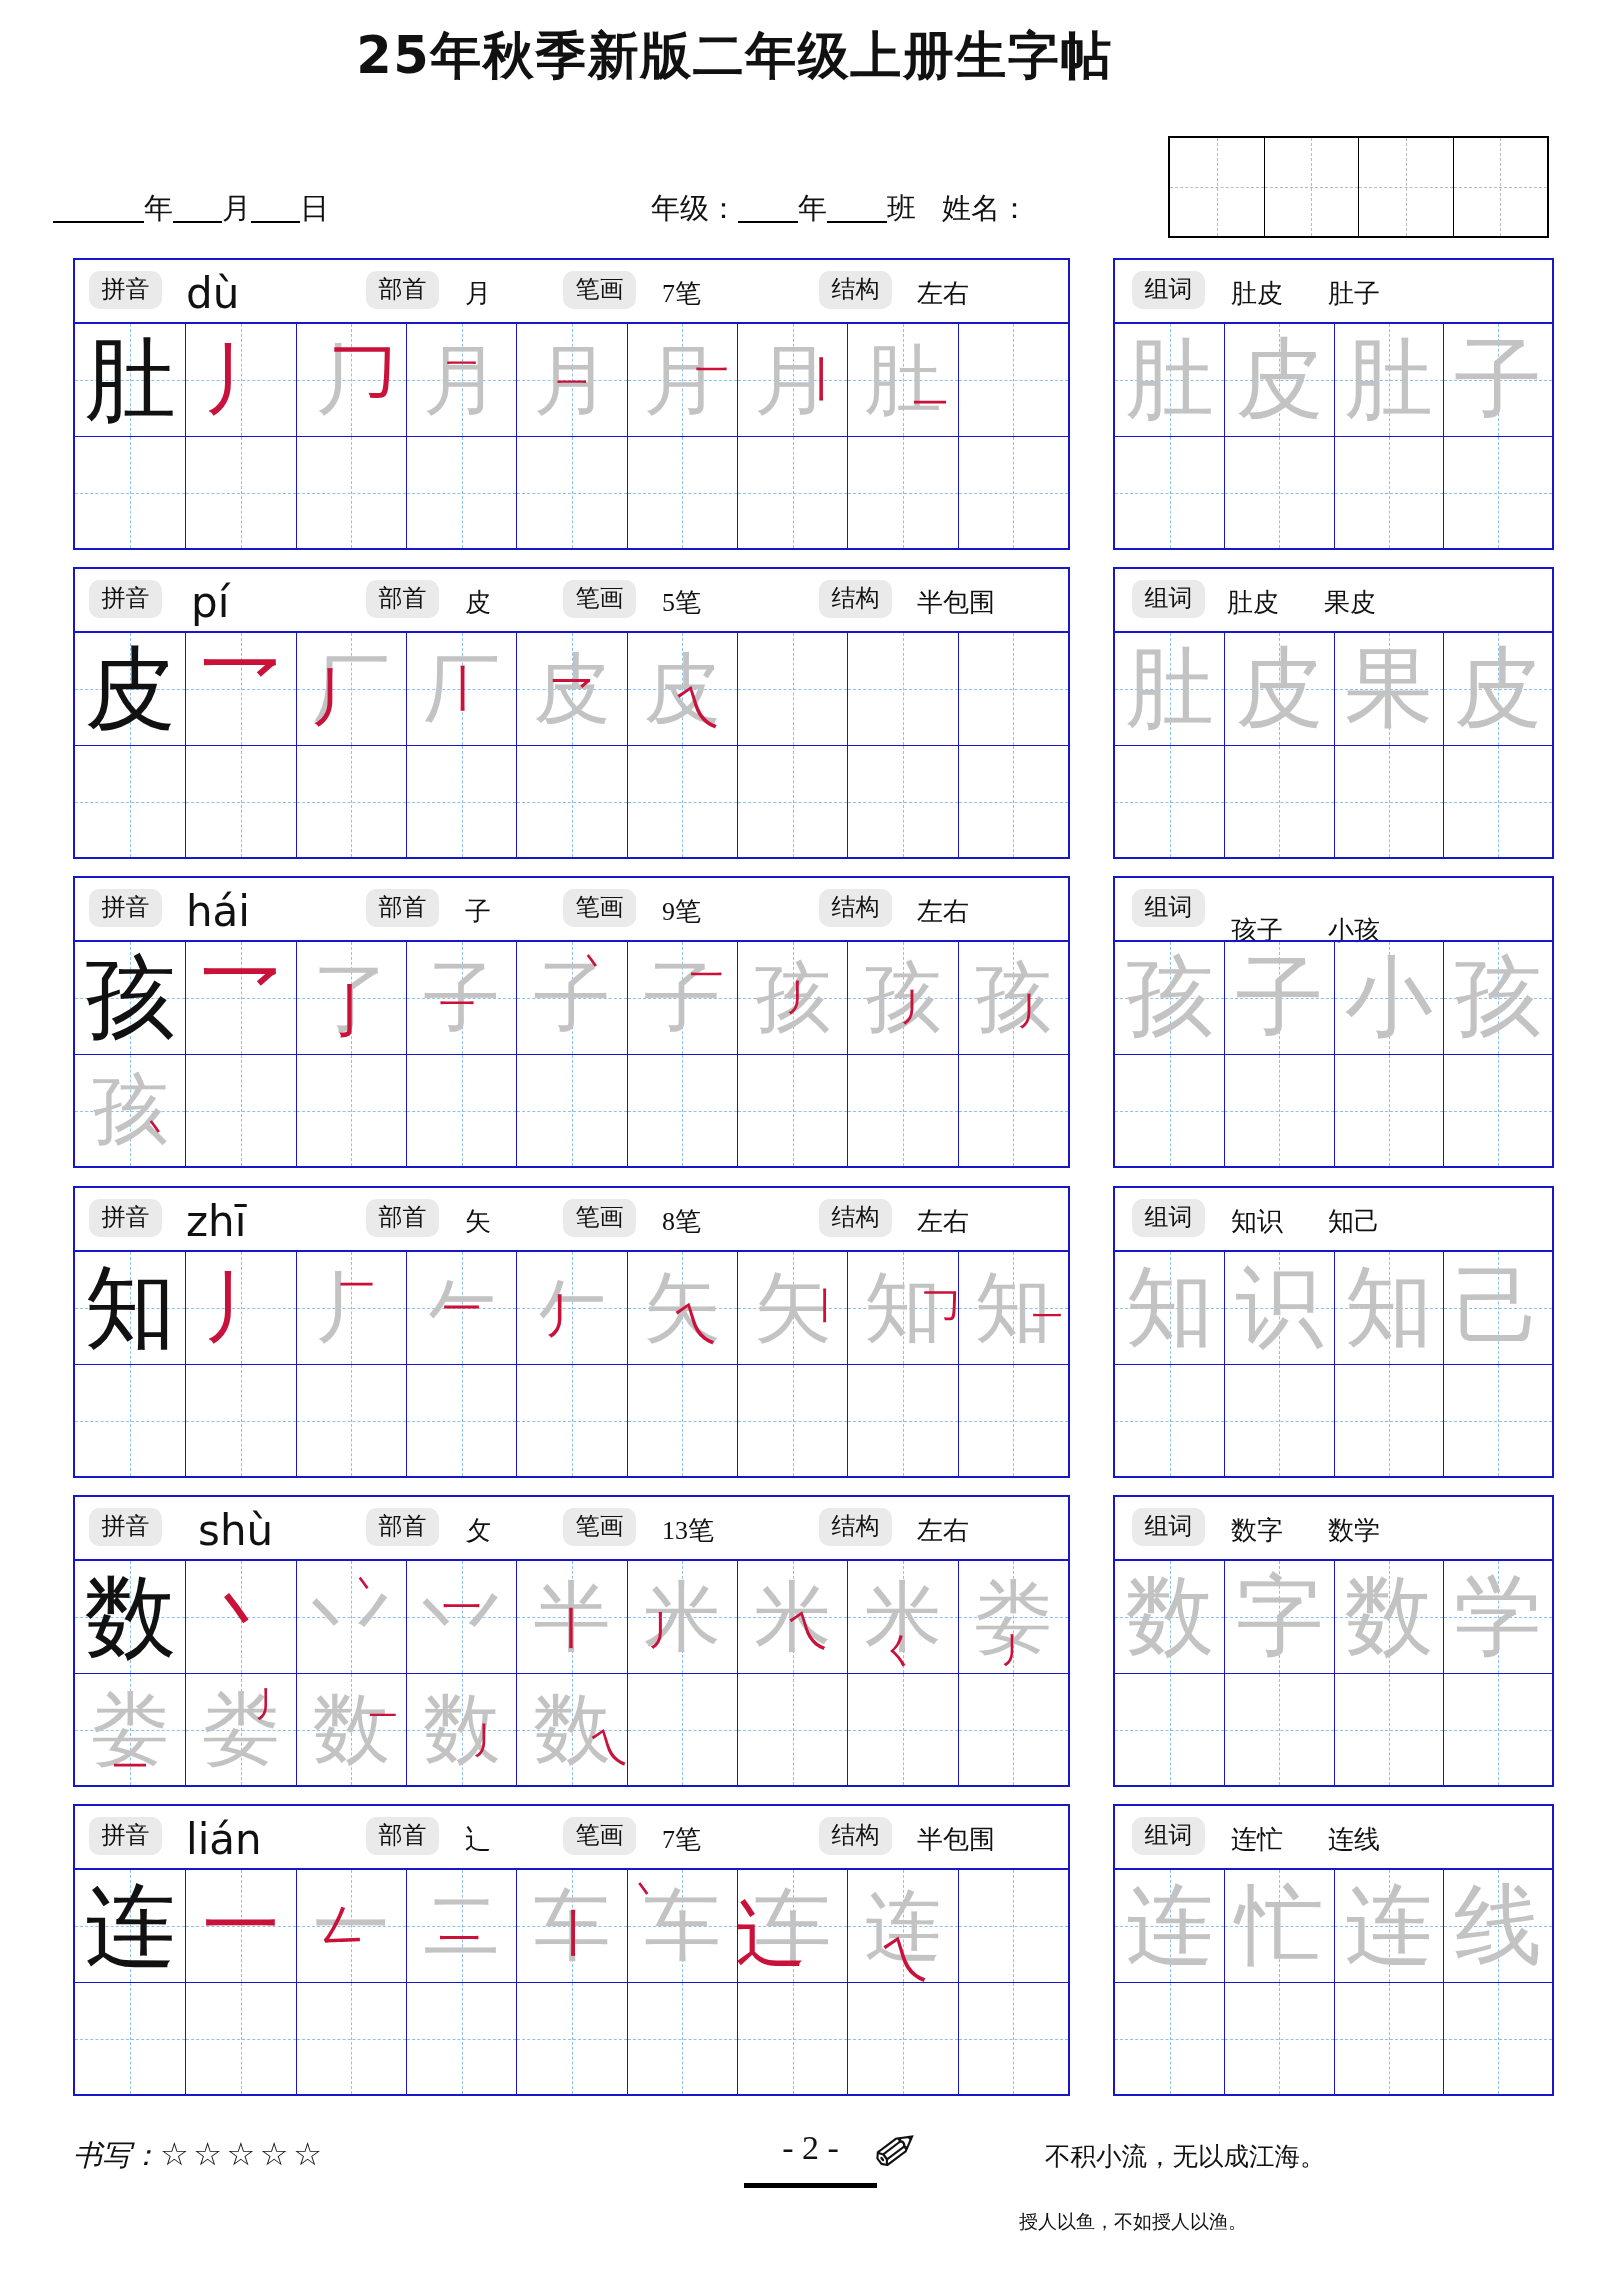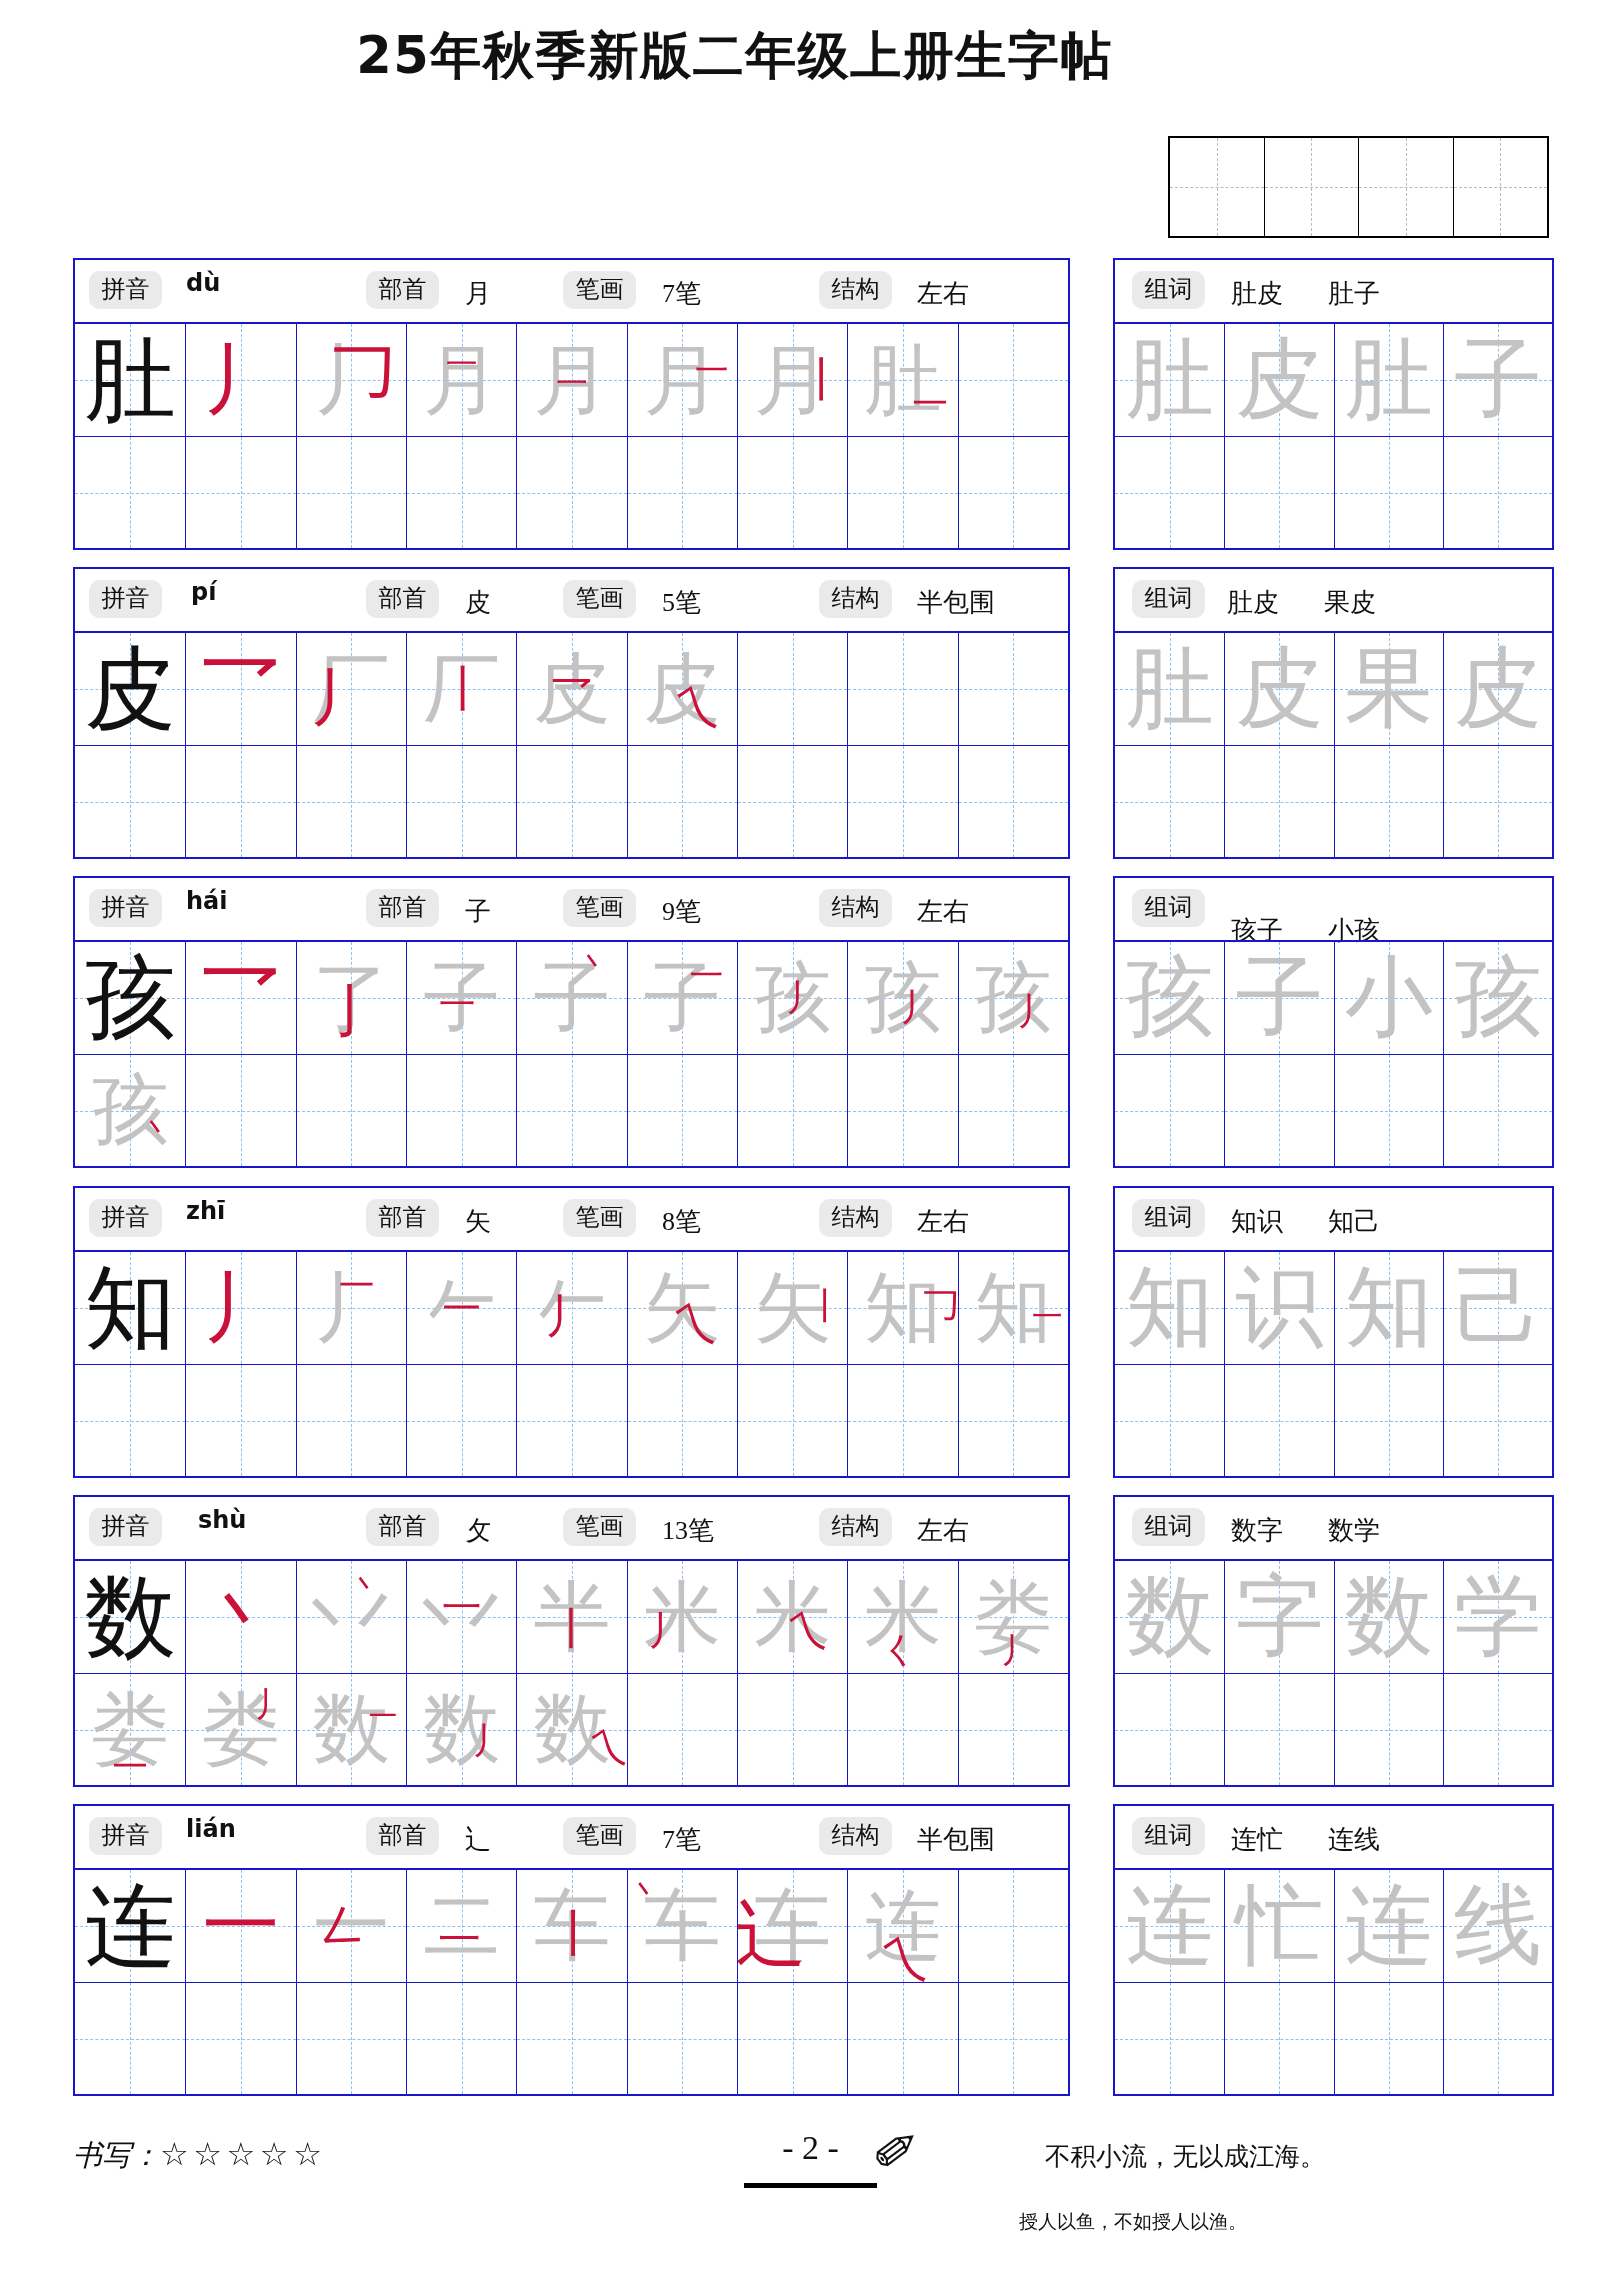--- a/index.html
+++ b/index.html
@@ -32,21 +32,21 @@
   .ngcell:before{content:"";position:absolute;left:50%;top:0;bottom:0;border-left:1.5px dashed #bbb;}
   .ngcell:after{content:"";position:absolute;top:50%;left:0;right:0;border-top:1.5px dashed #bbb;}
 
   
   .panel{position:absolute;border:2.3px solid var(--blue);box-sizing:border-box;background:#fff;}
   .lpanel{left:73px;width:997px;height:292px;}
   .rpanel{left:1113px;width:441px;height:292px;}
   .phead{position:relative;height:62px;}
   .chip{position:absolute;top:10.8px;background:var(--chip);border-radius:10.8px;padding:4.6px 12.4px;font-size:24px;line-height:1.2;white-space:nowrap;}
   .hval{position:absolute;top:15.5px;font-size:26px;white-space:nowrap;}
-  .pinyin{font-family:var(--sans);font-weight:700;font-size:24px;top:9.3px;}
+  .pinyin{font-family:var(--sans);font-weight:400;font-size:42px;top:9.3px;}
   .pgrid{position:absolute;left:0;right:0;top:62px;bottom:0;display:grid;border-top:2.3px solid var(--blue);}
   .lgrid{grid-template-columns:repeat(9,1fr);grid-template-rows:repeat(2,1fr);}
   .wgrid{grid-template-columns:repeat(4,1fr);grid-template-rows:repeat(2,1fr);}
   .tcell{position:relative;border-left:1.5px solid var(--blue);border-top:1.5px solid var(--blue);overflow:hidden;}
   .tcell.c0{border-left:none;} .tcell.r0{border-top:none;}
   .tcell:before{content:"";position:absolute;left:50%;top:0;bottom:0;border-left:1.5px dashed var(--lblue);}
   .tcell:after{content:"";position:absolute;top:50%;left:0;right:0;border-top:1.5px dashed var(--lblue);}
   .glyph{position:absolute;inset:0;display:flex;align-items:center;justify-content:center;z-index:2;font-size:77px;line-height:1;}
   .glyph.main{font-size:91px;color:var(--ink);}
   .glyph.word{font-size:88px;color:var(--gray);}
@@ -65,20 +65,28 @@
   .f-quote1{position:absolute;left:1045px;top:2139px;font-size:25.5px;}
   .f-quote2{position:absolute;left:1019px;top:2209px;font-size:19px;}
 </style>
 </head>
 <body>
 
 <div class="page">
 
   <div class="title">25年秋季新版二年级上册生字帖</div>
 
+  <div class="headline">
+    <div class="date-group">
+      <span class="blank b-year"></span><span>年</span><span class="blank b-sm"></span><span>月</span><span class="blank b-sm"></span><span>日</span>
+    </div>
+    <div class="grade-group">
+      <span>年级：</span><span class="blank b-grade"></span><span>年</span><span class="blank b-grade"></span><span>班</span><span class="name-label">姓名：</span>
+    </div>
+  </div>
 
   <div class="name-grid" id="name-grid">
       <div class="ngcell"></div>
       <div class="ngcell"></div>
       <div class="ngcell"></div>
       <div class="ngcell"></div>
     </div>
 
   <div id="sections">
       <div class="panel lpanel" style="top: 258px;">

